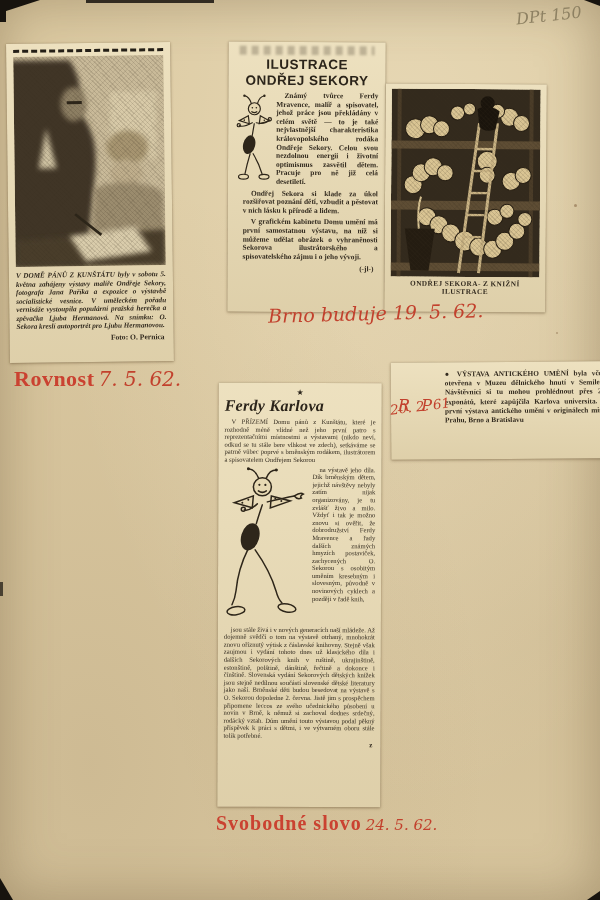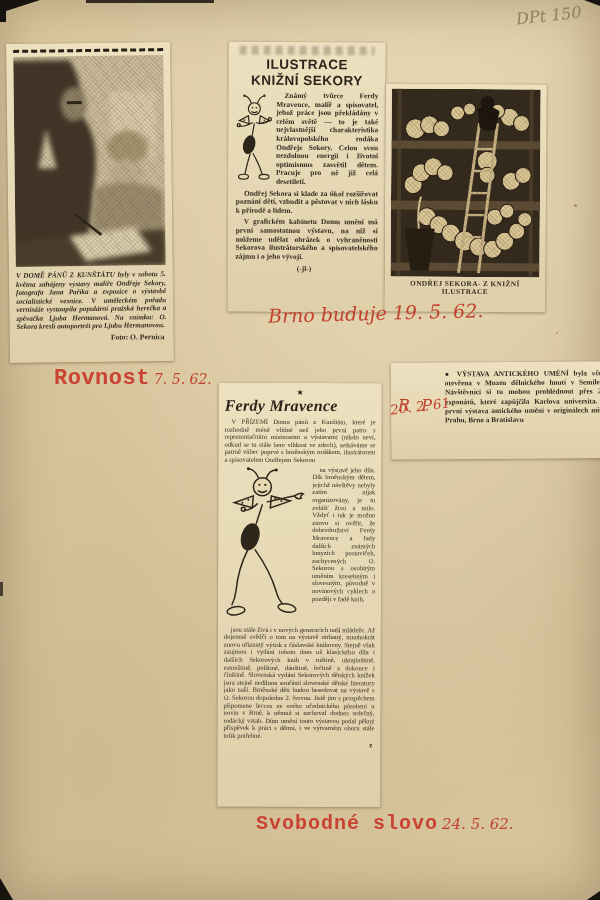--- a/index.html
+++ b/index.html
@@ -24,31 +24,31 @@
   .grain{position:absolute;inset:0;pointer-events:none;
     background-image:repeating-linear-gradient(45deg, rgba(55,45,30,.14) 0 1px, transparent 1px 3px),
                      repeating-linear-gradient(-45deg, rgba(55,45,30,.08) 0 1px, transparent 1px 4px);}
   .photo-caption{font-size:7.2px;line-height:8.5px;font-style:italic;font-weight:700;margin:5px 2px 0 2px;}
   .photo-credit{font-size:7.6px;font-weight:700;text-align:right;margin:2px 4px 0 0;}
   .smudge{height:9px;margin:0 4px 2px 4px;filter:blur(1px);
     background:repeating-linear-gradient(90deg, rgba(70,60,45,.28) 0 7px, transparent 7px 12px);}
   .ilu-title{font-family:"Liberation Sans","DejaVu Sans",sans-serif;font-weight:700;
     font-size:13.5px;line-height:15.5px;text-align:center;color:#2b241a;letter-spacing:.5px;}
   .ilu-body{font-size:7.4px;line-height:8.6px;font-weight:700;margin-top:4px;}
-  .ilu-body p{margin:0 0 3px 1px;text-indent:8px;}
-  .sig{font-size:7.4px;font-weight:700;text-align:center;margin-right:4px;}
+  .ilu-body p{margin:0 0 3px 8px;text-indent:8px;}
+  .sig{font-size:7.4px;font-weight:700;text-align:right;margin-right:4px;}
   .fig-left{float:left;}
   .kniha-caption{font-size:7.3px;line-height:8.4px;font-weight:700;text-align:center;letter-spacing:.4px;margin-top:3px;}
   .star{text-align:center;font-size:8px;line-height:9px;color:#2b241a;}
   .set-title{font-size:16px;line-height:18px;font-style:italic;font-weight:700;color:#2b241a;letter-spacing:.3px;}
   .set-body{font-size:6.6px;line-height:7.6px;margin-top:3px;}
   .set-body p{margin:0 0 2px 0;text-indent:7px;}
   .endmark{font-size:7px;text-align:right;font-weight:700;margin-right:2px;}
   .antika-text{position:absolute;left:54px;top:7px;width:164px;font-size:7.3px;line-height:9.2px;font-weight:700;}
-  .stamp{font-family:Liberation Mono, monospace;font-weight:700;color:#ca4231;letter-spacing:.5px;margin-left:40px;}
+  .stamp{font-family:Liberation Serif, serif;font-weight:700;color:#ca4231;letter-spacing:.5px;}
   .hand{font-family:"DejaVu Serif",serif;font-style:italic;color:#c2412d;}
   .pencil{position:absolute;font-family:"DejaVu Serif",serif;font-style:italic;color:#8d8062;}
   .artifact{position:absolute;background:#17130e;z-index:6;}
   .speck{position:absolute;border-radius:50%;z-index:6;}
   .abs{position:absolute;}
 </style>
 </head>
 <body>
 
 <div class="page">
@@ -79,21 +79,21 @@
       </svg>
       <div class="grain"></div>
     </div>
     <div class="news photo-caption">V DOMĚ PÁNŮ Z KUNŠTÁTU byly v sobotu 5. května zahájeny výstavy malíře Ondřeje Sekory, fotografa Jana Paříka a expozice o výstavbě socialistické vesnice. V uměleckém pořadu vernisáže vystoupila populární pražská herečka a zpěvačka Ljuba Hermanová. Na snímku: O. Sekora kreslí autoportrét pro Ljubu Hermanovou.</div>
     <div class="news photo-credit">Foto: O. Pernica</div>
   </div>
 
   <div class="clip" style="left:228px;top:42px;width:157px;height:270px;transform:rotate(0.3deg);padding:4px 7px;box-sizing:border-box;overflow:hidden;">
     <div class="smudge"></div>
     <div class="ilu-title">ILUSTRACE</div>
-    <div class="ilu-title">KNIŽNÍ SEKORY</div>
+    <div class="ilu-title">ONDŘEJ SEKORY</div>
     <div class="news ilu-body">
       <div class="fig-left" style="width:38px;height:90px;margin:2px 3px 1px 0;">
         <svg width="38" height="90" viewBox="0 0 38 90" fill="none" stroke="#2e261a" stroke-width="1.2" stroke-linecap="round">
           <path d="M16,10 Q14,3 9,2"></path>
             <circle cx="9" cy="2" r="1.2" fill="#2e261a" stroke="none"></circle>
           <path d="M22,10 Q24,3 29,2"></path>
             <circle cx="29" cy="2" r="1.2" fill="#2e261a" stroke="none"></circle>
           <circle cx="19" cy="15" r="6" fill="#e7d9b3"></circle>
           <circle cx="17" cy="14" r="0.8" fill="#2e261a" stroke="none"></circle>
             <circle cx="21" cy="14" r="0.8" fill="#2e261a" stroke="none"></circle>
@@ -178,34 +178,34 @@
       <div class="grain"></div>
     </div>
     <div class="news kniha-caption">ONDŘEJ SEKORA- Z KNIŽNÍ</div>
     <div class="news kniha-caption" style="margin-top:0;">ILUSTRACE</div>
   </div>
 
   <div class="hand abs" style="left:268px;top:302px;font-size:19px;transform:rotate(-1.5deg);z-index:4;">Brno buduje 19. 5. 62.</div>
 
   <div class="abs" style="left:14px;top:366px;z-index:4;">
     <span class="stamp" style="font-size:22px;">Rovnost</span>
-    <span class="hand" style="font-size:14px;">7. 5. 62.</span>
+    <span class="hand" style="font-size:20px;">7. 5. 62.</span>
   </div>
 
   <div class="clip" style="left:391px;top:362px;width:226px;height:97px;transform:rotate(-0.4deg);box-sizing:border-box;">
     <div class="news antika-text">
       <span style="font-weight:700;">● VÝSTAVA ANTICKÉHO UMĚNÍ</span><span> byla včera otevřena v Muzeu dělnického hnutí v Semilech. Návštěvníci si tu mohou prohlédnout přes 200 exponátů, které zapůjčila Karlova universita. Je první výstava antického umění v originálech mimo Prahu, Brno a Bratislavu</span>
     </div>
   </div>
   <div class="hand abs" style="left:398px;top:372px;font-size:16px;letter-spacing:3px;z-index:4;margin-top:24px;">R P</div>
   <div class="hand abs" style="left:390px;top:398px;font-size:13.5px;transform:rotate(-7deg);z-index:4;">20. 2. 61</div>
 
   <div class="clip" style="left:218px;top:383px;width:163px;height:424px;transform:rotate(0.2deg);padding:5px 6px;box-sizing:border-box;overflow:hidden;">
     <div class="star">★</div>
-    <div class="set-title">Ferdy Mravence</div>
+    <div class="set-title">Ferdy Karlova</div>
     <div class="news set-body">
       <p>V PŘÍZEMÍ Domu pánů z Kunštátu, které je rozhodně méně vlídné než jeho první patro s reprezentačními místnostmi a výstavami (nikdo neví, odkud se tu stále bere vlhkost ve zdech), setkáváme se patrně vůbec poprvé s brněnským rodákem, ilustrátorem a spisovatelem Ondřejem Sekorou</p>
       <div>
         <div class="fig-left" style="width:84px;height:158px;margin:1px 4px 1px 0;">
           <svg width="84" height="158" viewBox="0 0 84 158" fill="none" stroke="#2e261a" stroke-width="1.5" stroke-linecap="round">
             <path d="M34,11 Q31,3 24,2"></path>
               <circle cx="24" cy="2" r="1.5" fill="#2e261a" stroke="none"></circle>
             <path d="M42,11 Q45,3 52,3"></path>
               <circle cx="52" cy="3" r="1.5" fill="#2e261a" stroke="none"></circle>
             <circle cx="38" cy="20" r="9" fill="#e7d9b3"></circle>

